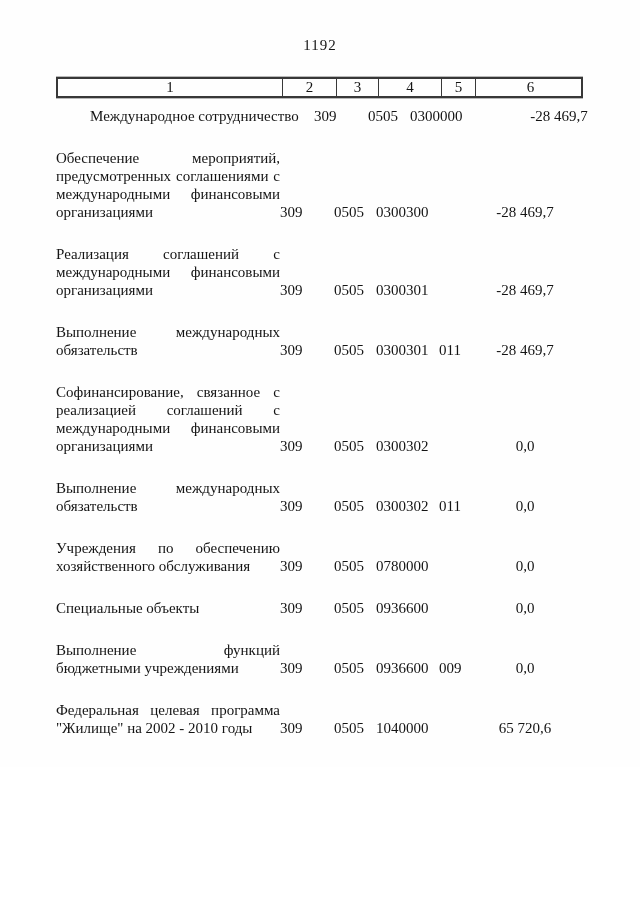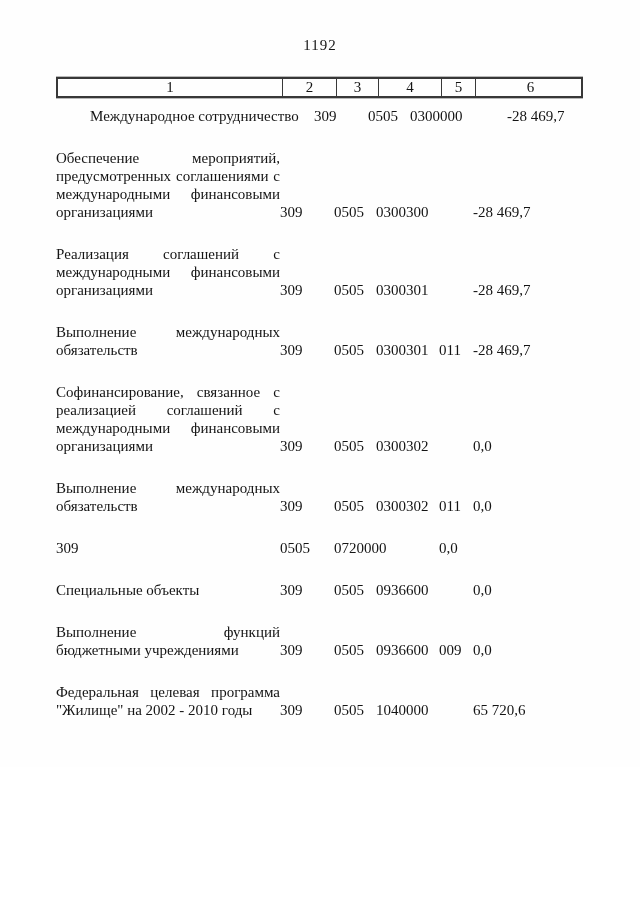--- a/index.html
+++ b/index.html
@@ -55,21 +55,21 @@
     margin-left: 34px;
   }
   .c1 {
     text-align: justify;
   }
   .c2, .c3, .c4, .c5 {
     text-align: left;
     white-space: nowrap;
   }
   .c6 {
-    text-align: left;
+    text-align: center;
     padding-right: 6px;
     white-space: nowrap;
   }
 </style>
 </head>
 <body>
 
 <div class="page">
 
   <div class="pagenum">1192</div>
@@ -133,23 +133,24 @@
     <div class="trow">
       <div class="c1">Выполнение международных обязательств</div>
       <div class="c2">309</div>
       <div class="c3">0505</div>
       <div class="c4">0300302</div>
       <div class="c5">011</div>
       <div class="c6">0,0</div>
     </div>
 
     <div class="trow">
+      <div class="c1">Учреждения по обеспечению хозяйственного обслуживания</div>
       <div class="c2">309</div>
       <div class="c3">0505</div>
-      <div class="c4">0720000</div>
+      <div class="c4">0780000</div>
       <div class="c5"></div>
       <div class="c6">0,0</div>
     </div>
 
     <div class="trow">
       <div class="c1">Специальные объекты</div>
       <div class="c2">309</div>
       <div class="c3">0505</div>
       <div class="c4">0936600</div>
       <div class="c5"></div>

